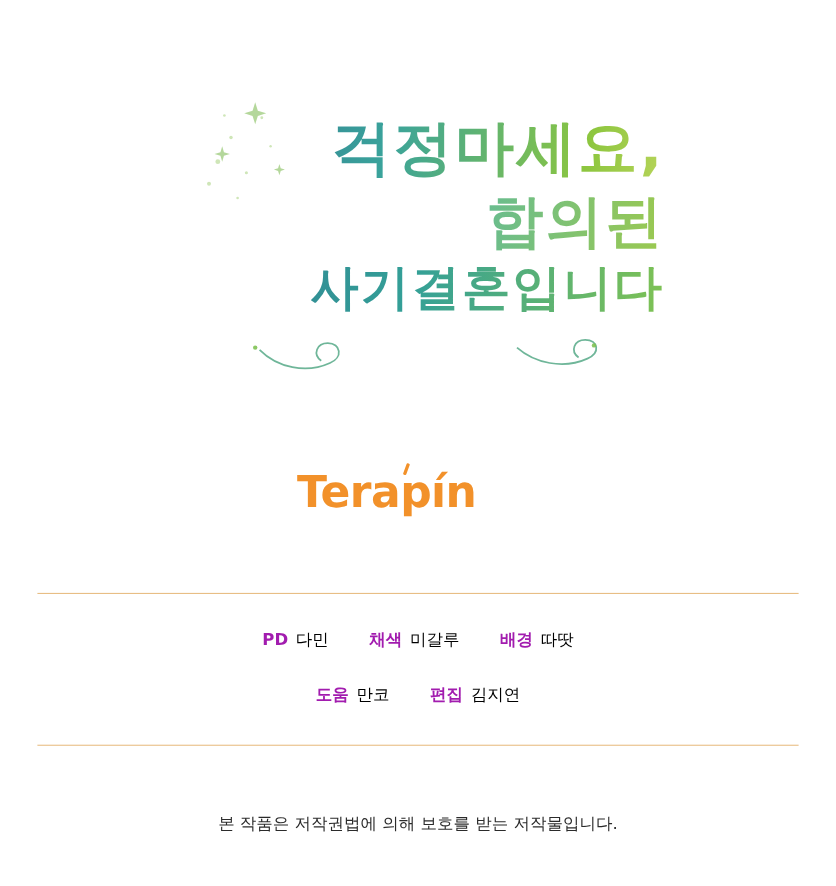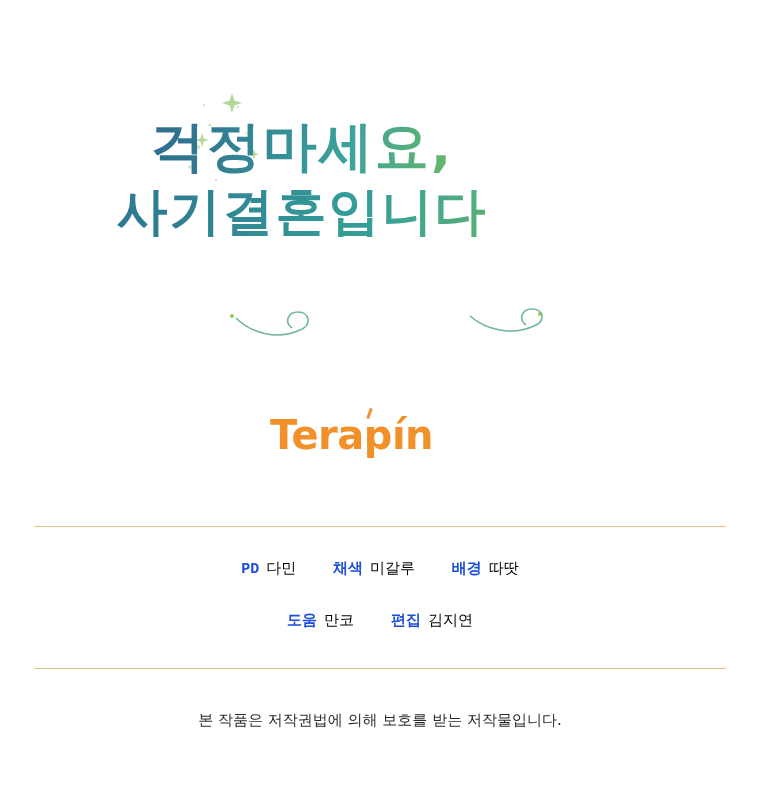--- a/index.html
+++ b/index.html
@@ -31,23 +31,23 @@
     position: absolute;
     left: 180px;
     top: 85px;
     width: 120px;
     height: 110px;
     pointer-events: none;
   }
   .title-lines {
     position: absolute;
     left: 0;
-    top: 12px;
+    top: 0;
     width: 604px;
-    text-align: center;
+    text-align: right;
   }
   .title-line {
     font-family: "DejaVu Sans", sans-serif;
     font-weight: bold;
     letter-spacing: 2px;
     line-height: 1.0;
     white-space: nowrap;
   }
   .title-line-1 {
     margin-top: 108px;
@@ -60,39 +60,39 @@
   .title-line-2 {
     margin-top: 14px;
     font-size: 52px;
     background: linear-gradient(100deg, #3ba7a0 0%, #3ba7a0 35%, #5bb9a0 65%, #9cc94f 100%);
     -webkit-background-clip: text;
     background-clip: text;
     color: transparent;
   }
   .title-line-3 {
     margin-top: 12px;
-    font-size: 51px;
+    font-size: 44px;
     background: linear-gradient(100deg, #2c6f8e 0%, #2f7f93 30%, #34a097 62%, #7fc253 100%);
     -webkit-background-clip: text;
     background-clip: text;
     color: transparent;
   }
   .title-flourish {
     position: absolute;
     left: 0;
     top: 300px;
     width: 760px;
     height: 60px;
   }
 
   
   .studio {
     width: 703px;
     text-align: center;
-    margin-top: 42px;
+    margin-top: 55px;
   }
   .studio-name {
     display: inline-block;
     font-family: "DejaVu Sans", sans-serif;
     font-weight: bold;
     font-size: 40px;
     color: #f2912a;
     letter-spacing: -0.5px;
     position: relative;
   }
@@ -133,34 +133,33 @@
     margin-top: 32px;
     line-height: 1.2;
   }
   .credit-row:first-child { margin-top: 32px; }
   .credit-item {
     display: inline-block;
     margin: 0 16px;
     white-space: nowrap;
   }
   .credit-role {
-    color: #1d4ed8;
+    color: #a21caf;
     font-weight: bold;
     margin-right: 7px;
-    font-family: Liberation Mono, monospace;
   }
   .credit-name {
     color: #000000;
   }
 
   
   .notice {
     width: 760px;
     text-align: center;
-    margin-top: 36px;
+    margin-top: 56px;
     font-family: "DejaVu Sans", sans-serif;
     font-size: 15px;
     color: #2b2b2b;
     line-height: 2.05;
   }
 </style>
 </head>
 <body>
 
 <div class="page">
@@ -180,20 +179,21 @@
       </g>
       <g fill="#a8d18a" opacity="0.85">
         <path d="M52 8 L54.4 15.6 L62 18 L54.4 20.4 L52 28 L49.6 20.4 L42 18 L49.6 15.6 Z"></path>
         <path d="M22 48 L23.6 53.4 L29 55 L23.6 56.6 L22 62 L20.4 56.6 L15 55 L20.4 53.4 Z"></path>
         <path d="M74 64 L75.2 68 L79 69.2 L75.2 70.4 L74 74.4 L72.8 70.4 L69 69.2 L72.8 68 Z"></path>
       </g>
     </svg>
 
     <div class="title-lines">
       <div class="title-line title-line-1">걱정마세요,</div>
+      <div class="title-line title-line-2">합의된</div>
       <div class="title-line title-line-3">사기결혼입니다</div>
     </div>
 
     <svg class="title-flourish" viewBox="0 0 760 60">
       <g fill="none" stroke="#5fae8e" stroke-width="1.6" opacity="0.9">
         <path d="M236 18 C252 34, 278 40, 300 30 C312 25, 310 12, 298 12 C288 12, 284 22, 292 28"></path>
         <path d="M470 16 C486 30, 512 36, 534 26 C546 21, 544 9, 532 9 C522 9, 518 19, 526 25"></path>
       </g>
       <g fill="#7fc253" opacity="0.9">
         <circle cx="232" cy="16" r="2"></circle>

